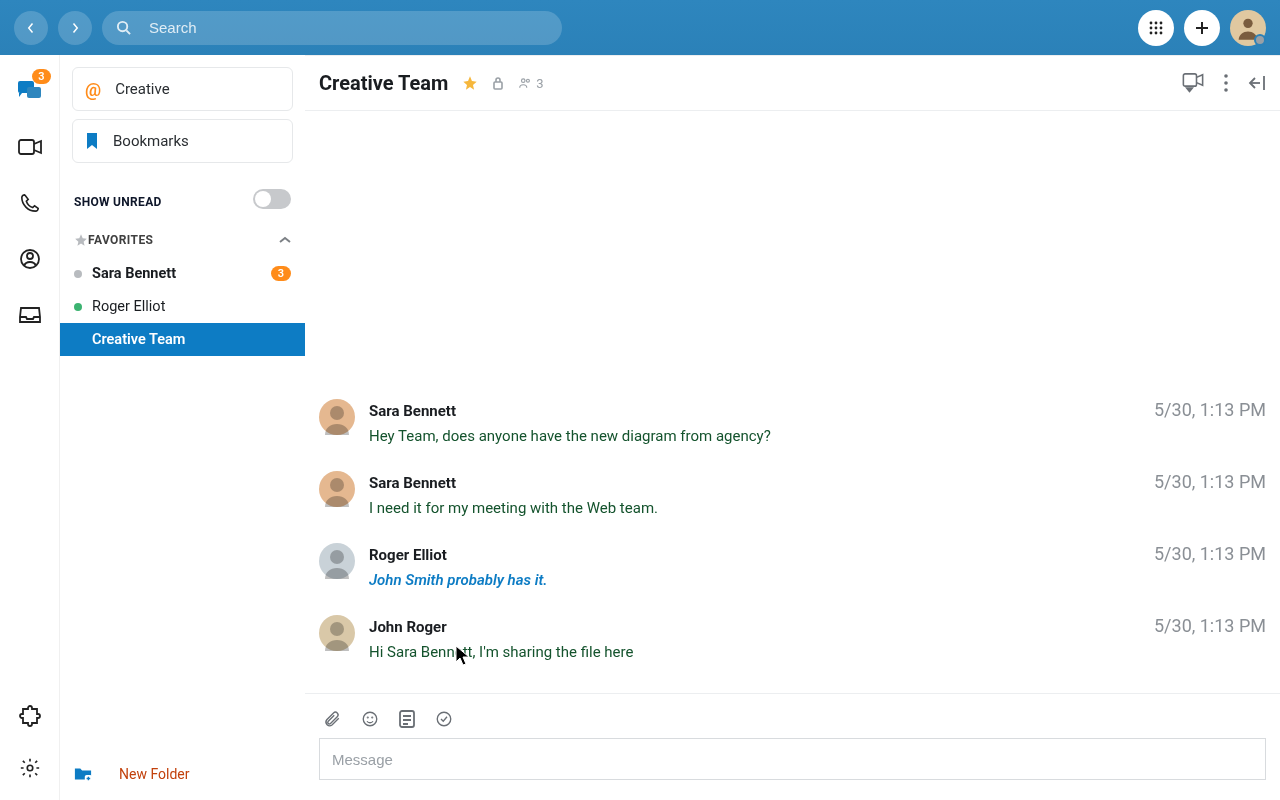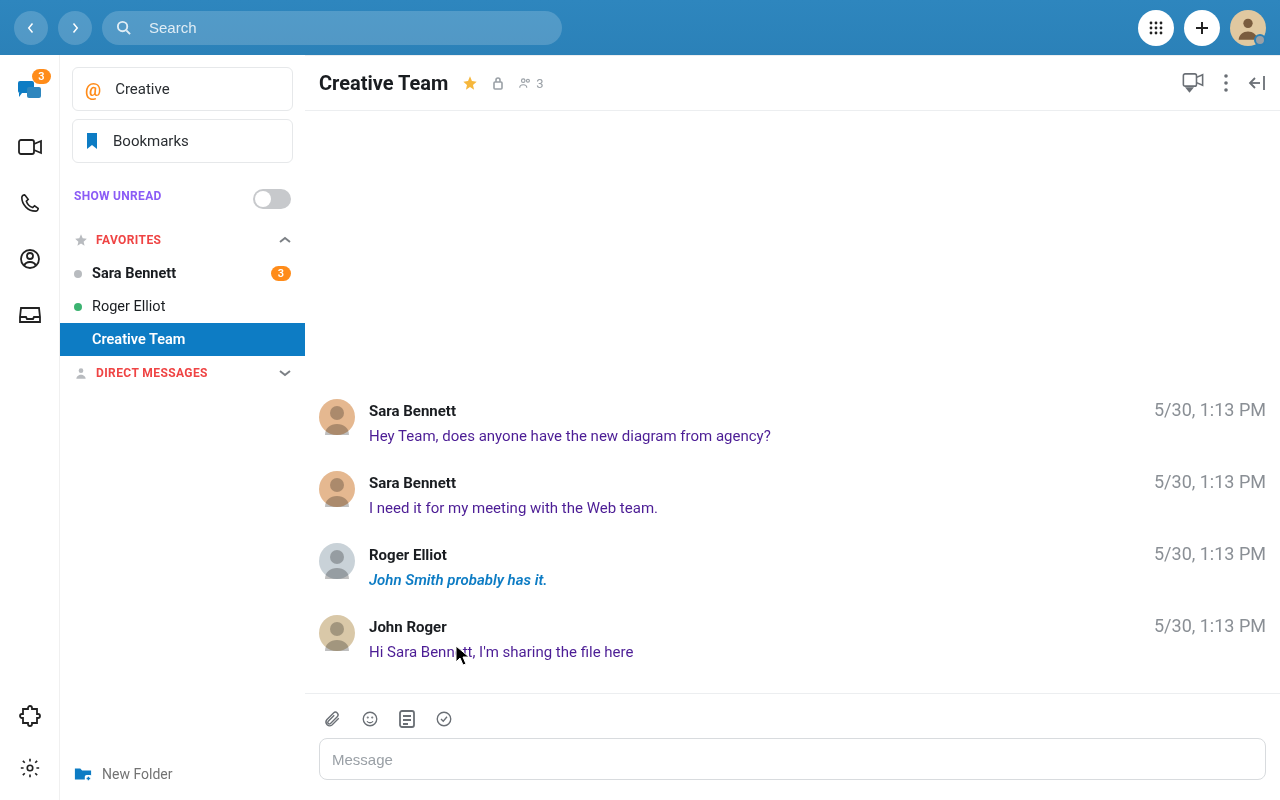--- a/index.html
+++ b/index.html
@@ -85,37 +85,37 @@
     margin: 0 12px 8px 12px;
     height: 44px; border-radius: 6px;
     background: #fff; border: 1px solid #e6e8ea;
     display: flex; align-items: center; gap: 14px;
     padding: 0 12px; cursor: pointer;
     font-size: 15px; color: #2a2e32;
   }
   .s-tab .at { color: #ff8c1a; font-size: 18px; font-weight: 600; }
   .s-tab .bm { color: #0d7cc4; }
   .unread-row {
-    display: flex; align-items: flex-start; justify-content: space-between;
+    display: flex; align-items: flex-end; justify-content: space-between;
     padding: 18px 14px 14px 14px;
-    font-size: 12px; font-weight: 700; color: #8b5cf6;
+    font-size: 12px; font-weight: 700; color: #0f172a;
     letter-spacing: 0.3px;
   }
   .toggle {
     width: 38px; height: 20px; border-radius: 10px;
     background: #c7c9cc; position: relative; cursor: pointer;
   }
   .toggle .knob {
     width: 16px; height: 16px; border-radius: 50%;
     background: #fff; position: absolute; top: 2px; left: 2px;
   }
   .section-header {
-    display: flex; align-items: center; gap: 8px;
+    display: flex; align-items: center; 
     padding: 10px 14px; font-size: 12px; font-weight: 700;
-    color: #ef4444; letter-spacing: 0.4px; cursor: pointer;
+    color: #404040; letter-spacing: 0.4px; cursor: pointer;
   }
   .section-header .chev { margin-left: auto; color: #7c8085; }
   .fav-item {
     display: flex; align-items: center; gap: 10px;
     padding: 8px 14px 8px 14px; font-size: 14.5px;
     cursor: pointer; position: relative;
   }
   .fav-item .presence {
     width: 8px; height: 8px; border-radius: 50%;
   }
@@ -125,22 +125,22 @@
     background: #ff8c1a; color: #fff;
     font-size: 11px; font-weight: 600;
     border-radius: 9px; padding: 1px 7px;
   }
   .fav-item.active {
     background: #0d7cc4; color: #fff; font-weight: 600;
     padding-left: 32px;
   }
   .new-folder {
     margin-top: auto; padding: 14px 14px 18px 14px;
-    display: flex; gap: 10px;
-    font-size: 14px; color: #737373; cursor: pointer;
+    display: flex; gap: 27px;
+    font-size: 14px; color: #c2410c; cursor: pointer;
   }
   
   .chat {
     flex: 1; display: flex; flex-direction: column;
     border-top: 1px solid #eceef0;
   }
   .chat-header {
     height: 55px; border-bottom: 1px solid #eceef0;
     display: flex; align-items: center; padding: 0 14px;
     gap: 14px;
@@ -157,32 +157,32 @@
     display: flex; gap: 14px; padding: 12px 0;
   }
   .msg .av {
     width: 36px; height: 36px; border-radius: 50%;
     flex-shrink: 0;
   }
   .msg .body { flex: 1; }
   .msg .line1 { display: flex; align-items: baseline; }
   .msg .author { font-weight: 700; font-size: 15px; }
   .msg .ts { font-size: 18px; color: #8a8f95; margin-left: auto; }
-  .msg .text { font-size: 15px; color: #4c1d95; margin-top: 6px; line-height: 1.4; }
+  .msg .text { font-size: 15px; color: #14532d; margin-top: 6px; line-height: 1.4; }
   .msg .text.link { color: #0d7cc4; font-weight: 600; font-style: italic; }
   .composer-wrap {
     border-top: 1px solid #eceef0; padding: 10px 14px 20px 14px;
   }
   .composer-icons {
     display: flex; gap: 20px; padding: 6px 4px 10px 4px;
     color: #6a6f75;
   }
   .composer-icons span { cursor: pointer; display:flex; align-items:center; }
   .composer {
-    height: 42px; border: 1px solid #d8dbde; border-radius: 8px;
+    height: 42px; border: 1px solid #d8dbde; border-radius: 0;
     display: flex; align-items: center; padding: 0 12px;
   }
   .composer input {
     border: none; outline: none; width: 100%; font-size: 15px;
   }
   .composer input::placeholder { color: #9aa0a6; }
   
   svg { display: block; }
   .cursor {
     position: absolute; top: 645px; left: 455px;
@@ -329,32 +329,20 @@
         </div>
         <div class="fav-item">
           <div class="presence" style="background: rgb(60, 179, 113);"></div>
           <span>Roger Elliot</span>
         </div>
         <div class="fav-item active">
           <span>Creative Team</span>
         </div>
       </div>
 
-    <div class="section-header">
-      <svg width="14" height="14" viewBox="0 0 24 24" fill="#b8bbbf">
-          <circle cx="12" cy="8" r="4"></circle>
-          <path d="M4 22c0-4 4-7 8-7s8 3 8 7z"></path>
-        </svg>
-      <span>DIRECT MESSAGES</span>
-      <span class="chev">
-        <svg width="12" height="8" viewBox="0 0 12 8" fill="none" stroke="#7c8085" stroke-width="2">
-            <path d="M1 2l5 4 5-4"></path>
-          </svg>
-      </span>
-    </div>
 
 
     <div class="new-folder">
       <svg width="18" height="16" viewBox="0 0 20 16" fill="#0d7cc4">
           <path d="M1 2h6l2 2h10v10H1z"></path>
           <rect x="12" y="9" width="8" height="8" rx="2" fill="#fff"></rect>
           <path d="M16 11v4M14 13h4" stroke="#0d7cc4" stroke-width="1.5"></path>
         </svg>
       <span>New Folder</span>
     </div>

